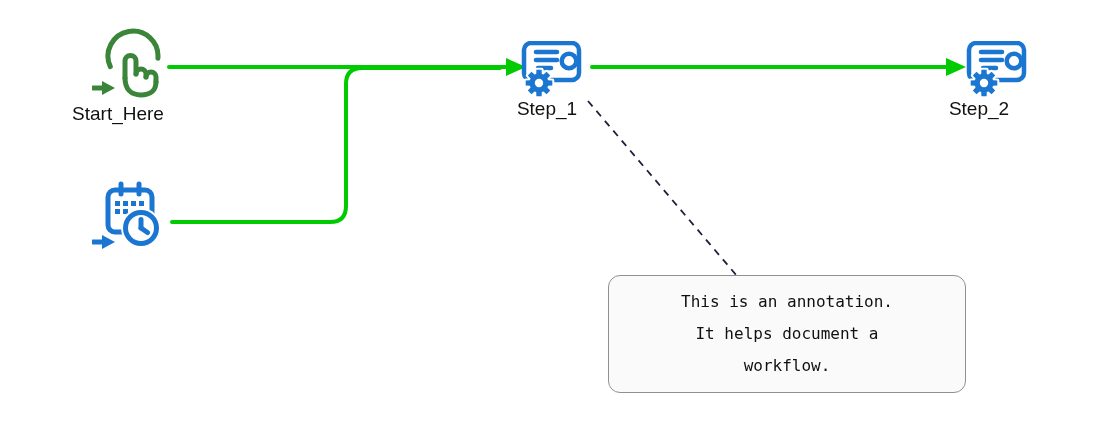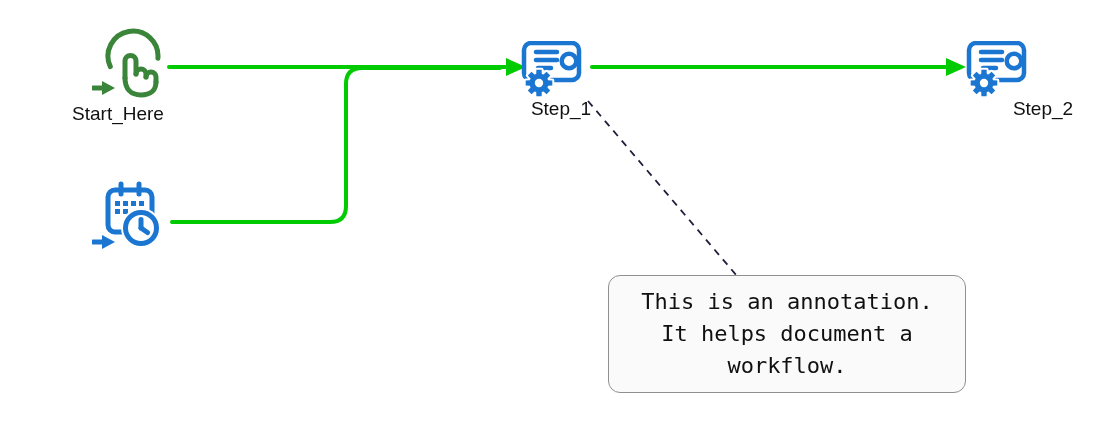--- a/index.html
+++ b/index.html
@@ -25,21 +25,21 @@
     letter-spacing:0px;white-space:nowrap;
   }
   #annotation-box{
     position:absolute;left:608px;top:275px;width:358px;height:118px;
     box-sizing:border-box;background:var(--annotation-bg);
     border:1.5px solid var(--annotation-border);border-radius:12px;
     display:flex;align-items:center;justify-content:center;
   }
   #annotation-text{
     font-family:"DejaVu Sans Mono","Liberation Mono",monospace;
-    font-size:22px;line-height:32px;color:var(--annotation-text-color);
+    font-size:16px;line-height:32px;color:var(--annotation-text-color);
     text-align:center;white-space:pre-line;
   }
 </style>
 </head>
 <body>
 
 <div id="canvas">
 
   <svg width="0" height="0" style="position:absolute" aria-hidden="true">
     <defs>
@@ -101,28 +101,28 @@
         <polygon class="b-fill" points="10,55 23,62 10,69"></polygon>
       </g>
     </svg>
   </div>
 
   <div class="node" style="left:521px;top:41px">
     <svg width="66" height="58" viewBox="0 0 66 58">
       <use href="#def-step-icon"></use>
     </svg>
   </div>
-  <div class="node-label" style="left:506px;top:98px;width:110px">Step_1</div>
+  <div class="node-label" style="left:492px;top:98px;width:110px">Step_1</div>
 
   <div class="node" style="left:966px;top:41px">
     <svg width="66" height="58" viewBox="0 0 66 58">
       <use href="#def-step-icon"></use>
     </svg>
   </div>
-  <div class="node-label" style="left:988px;top:98px;width:110px">Step_2</div>
+  <div class="node-label" style="left:924px;top:98px;width:110px">Step_2</div>
 
   <div id="annotation-box">
     <div id="annotation-text">This is an annotation.
 It helps document a
 workflow.</div>
   </div>
 
 </div>
 
 </body></html>

